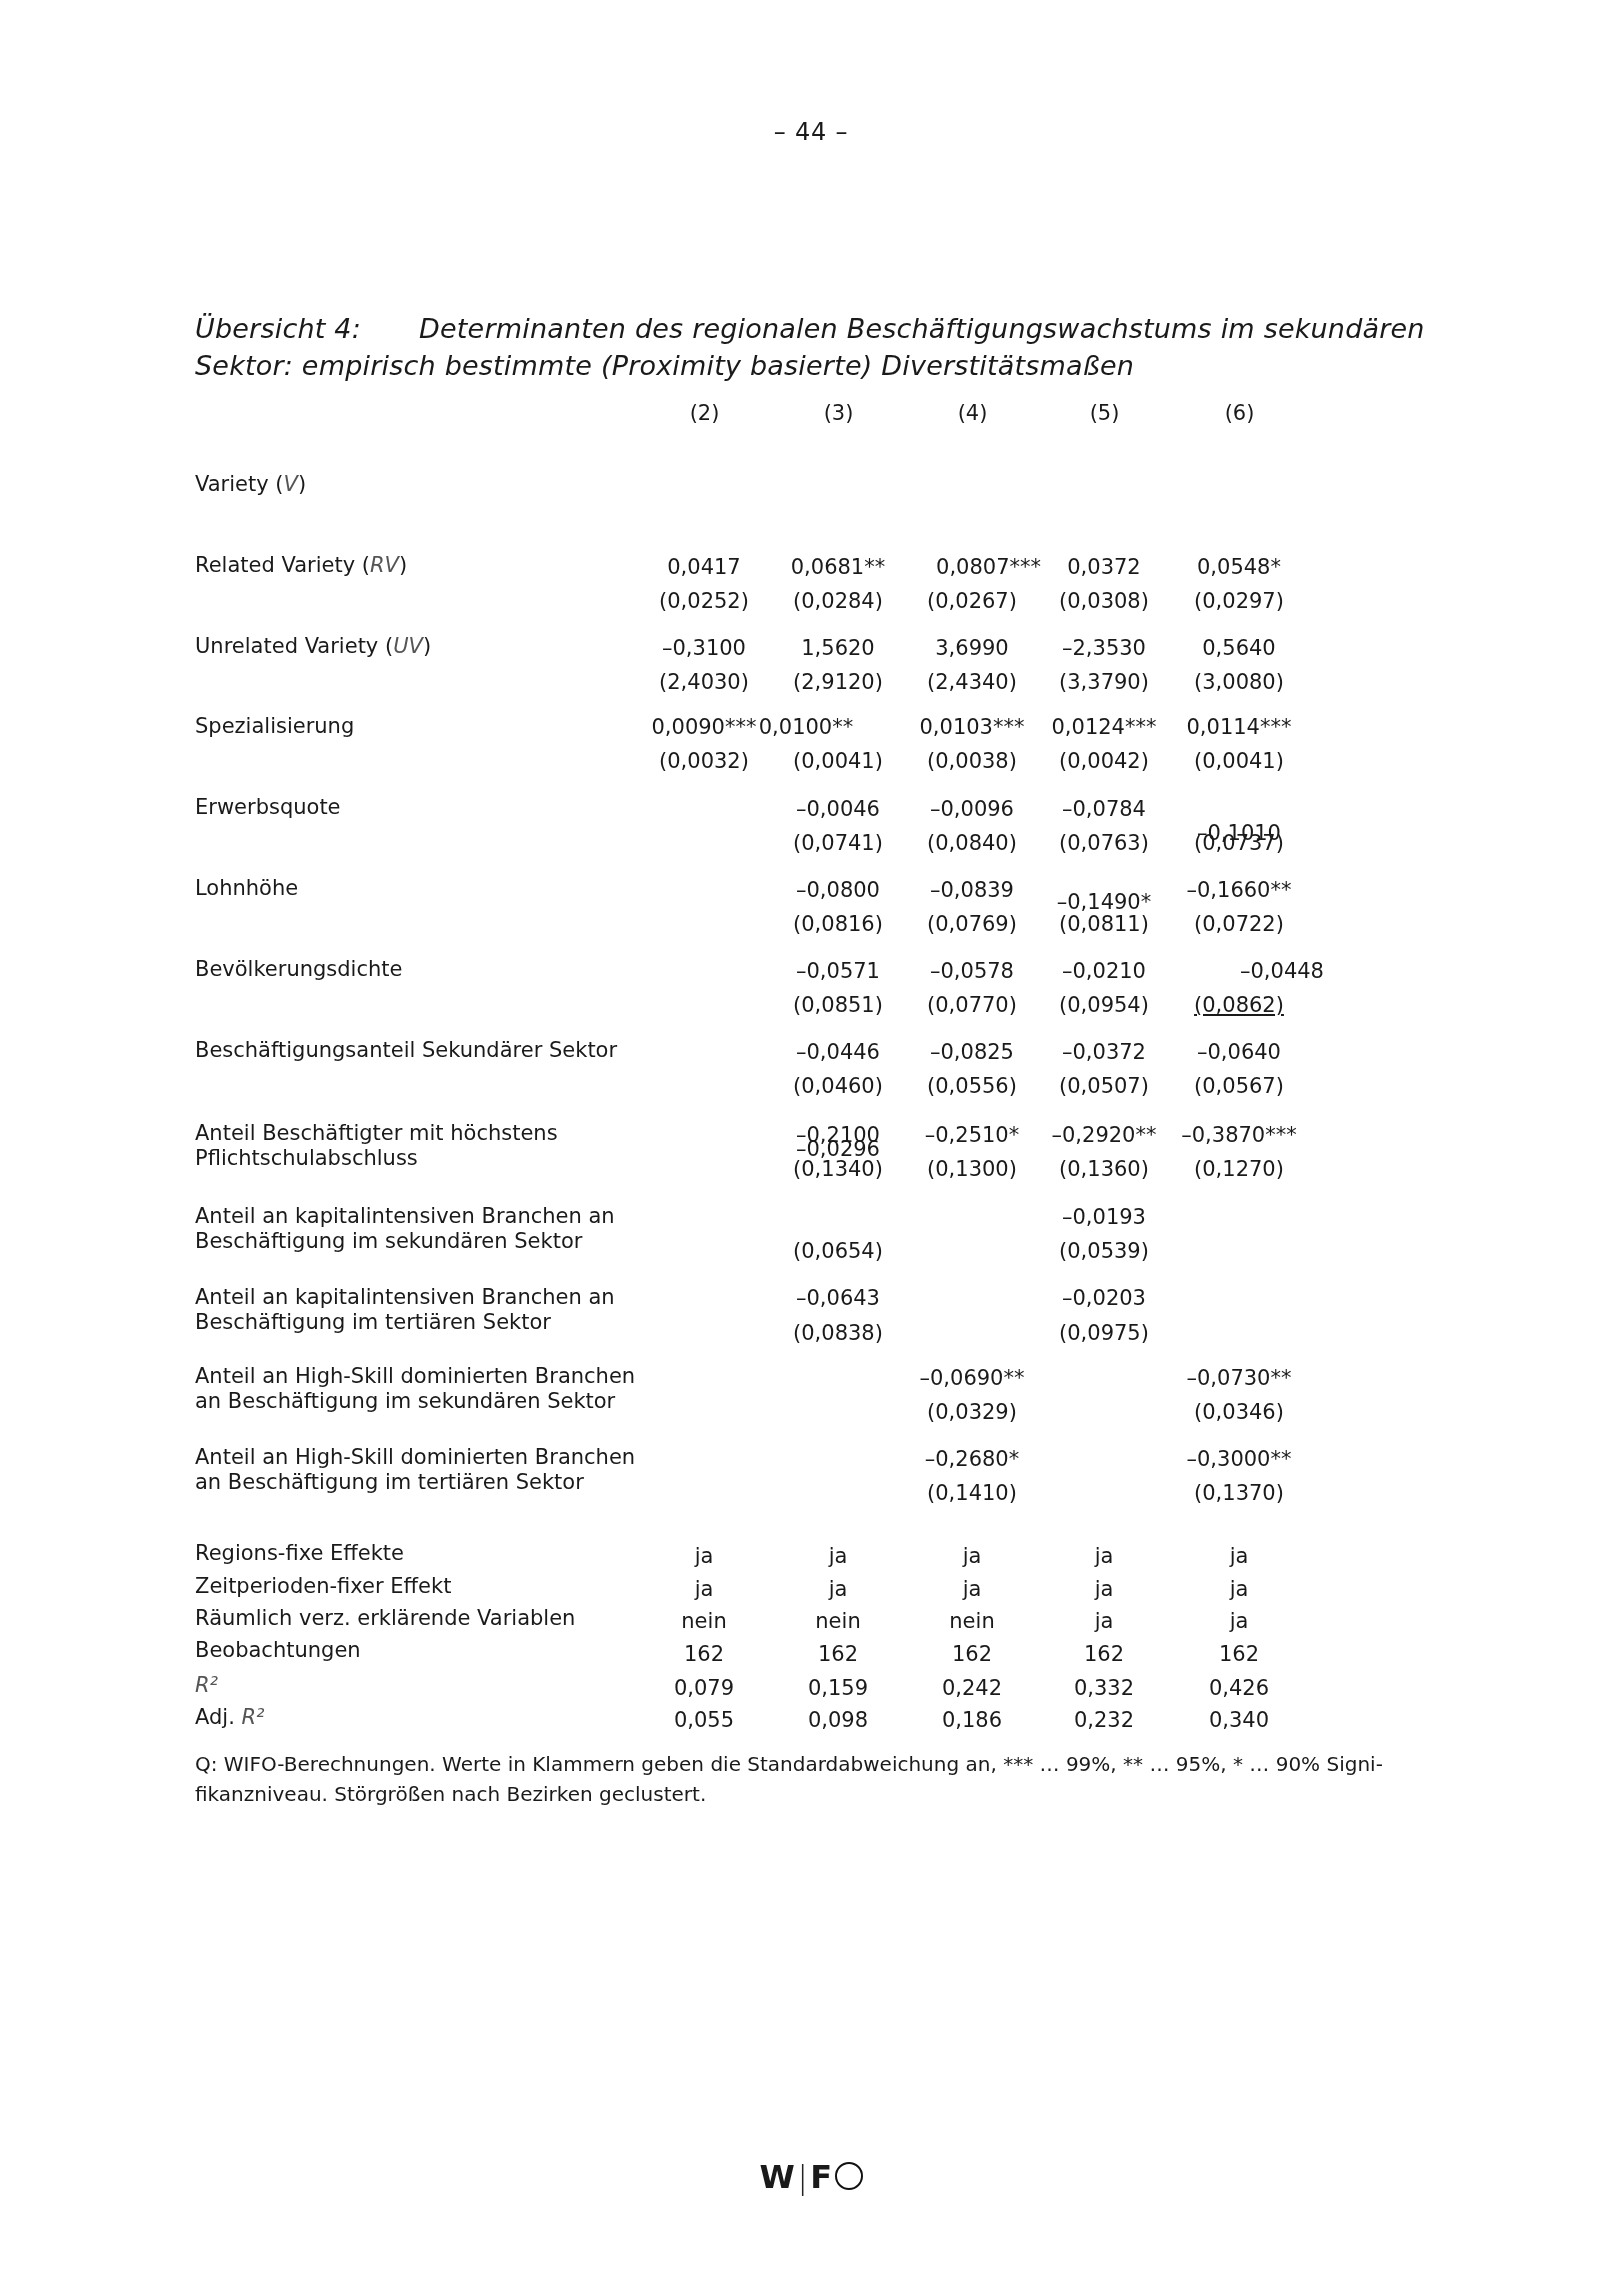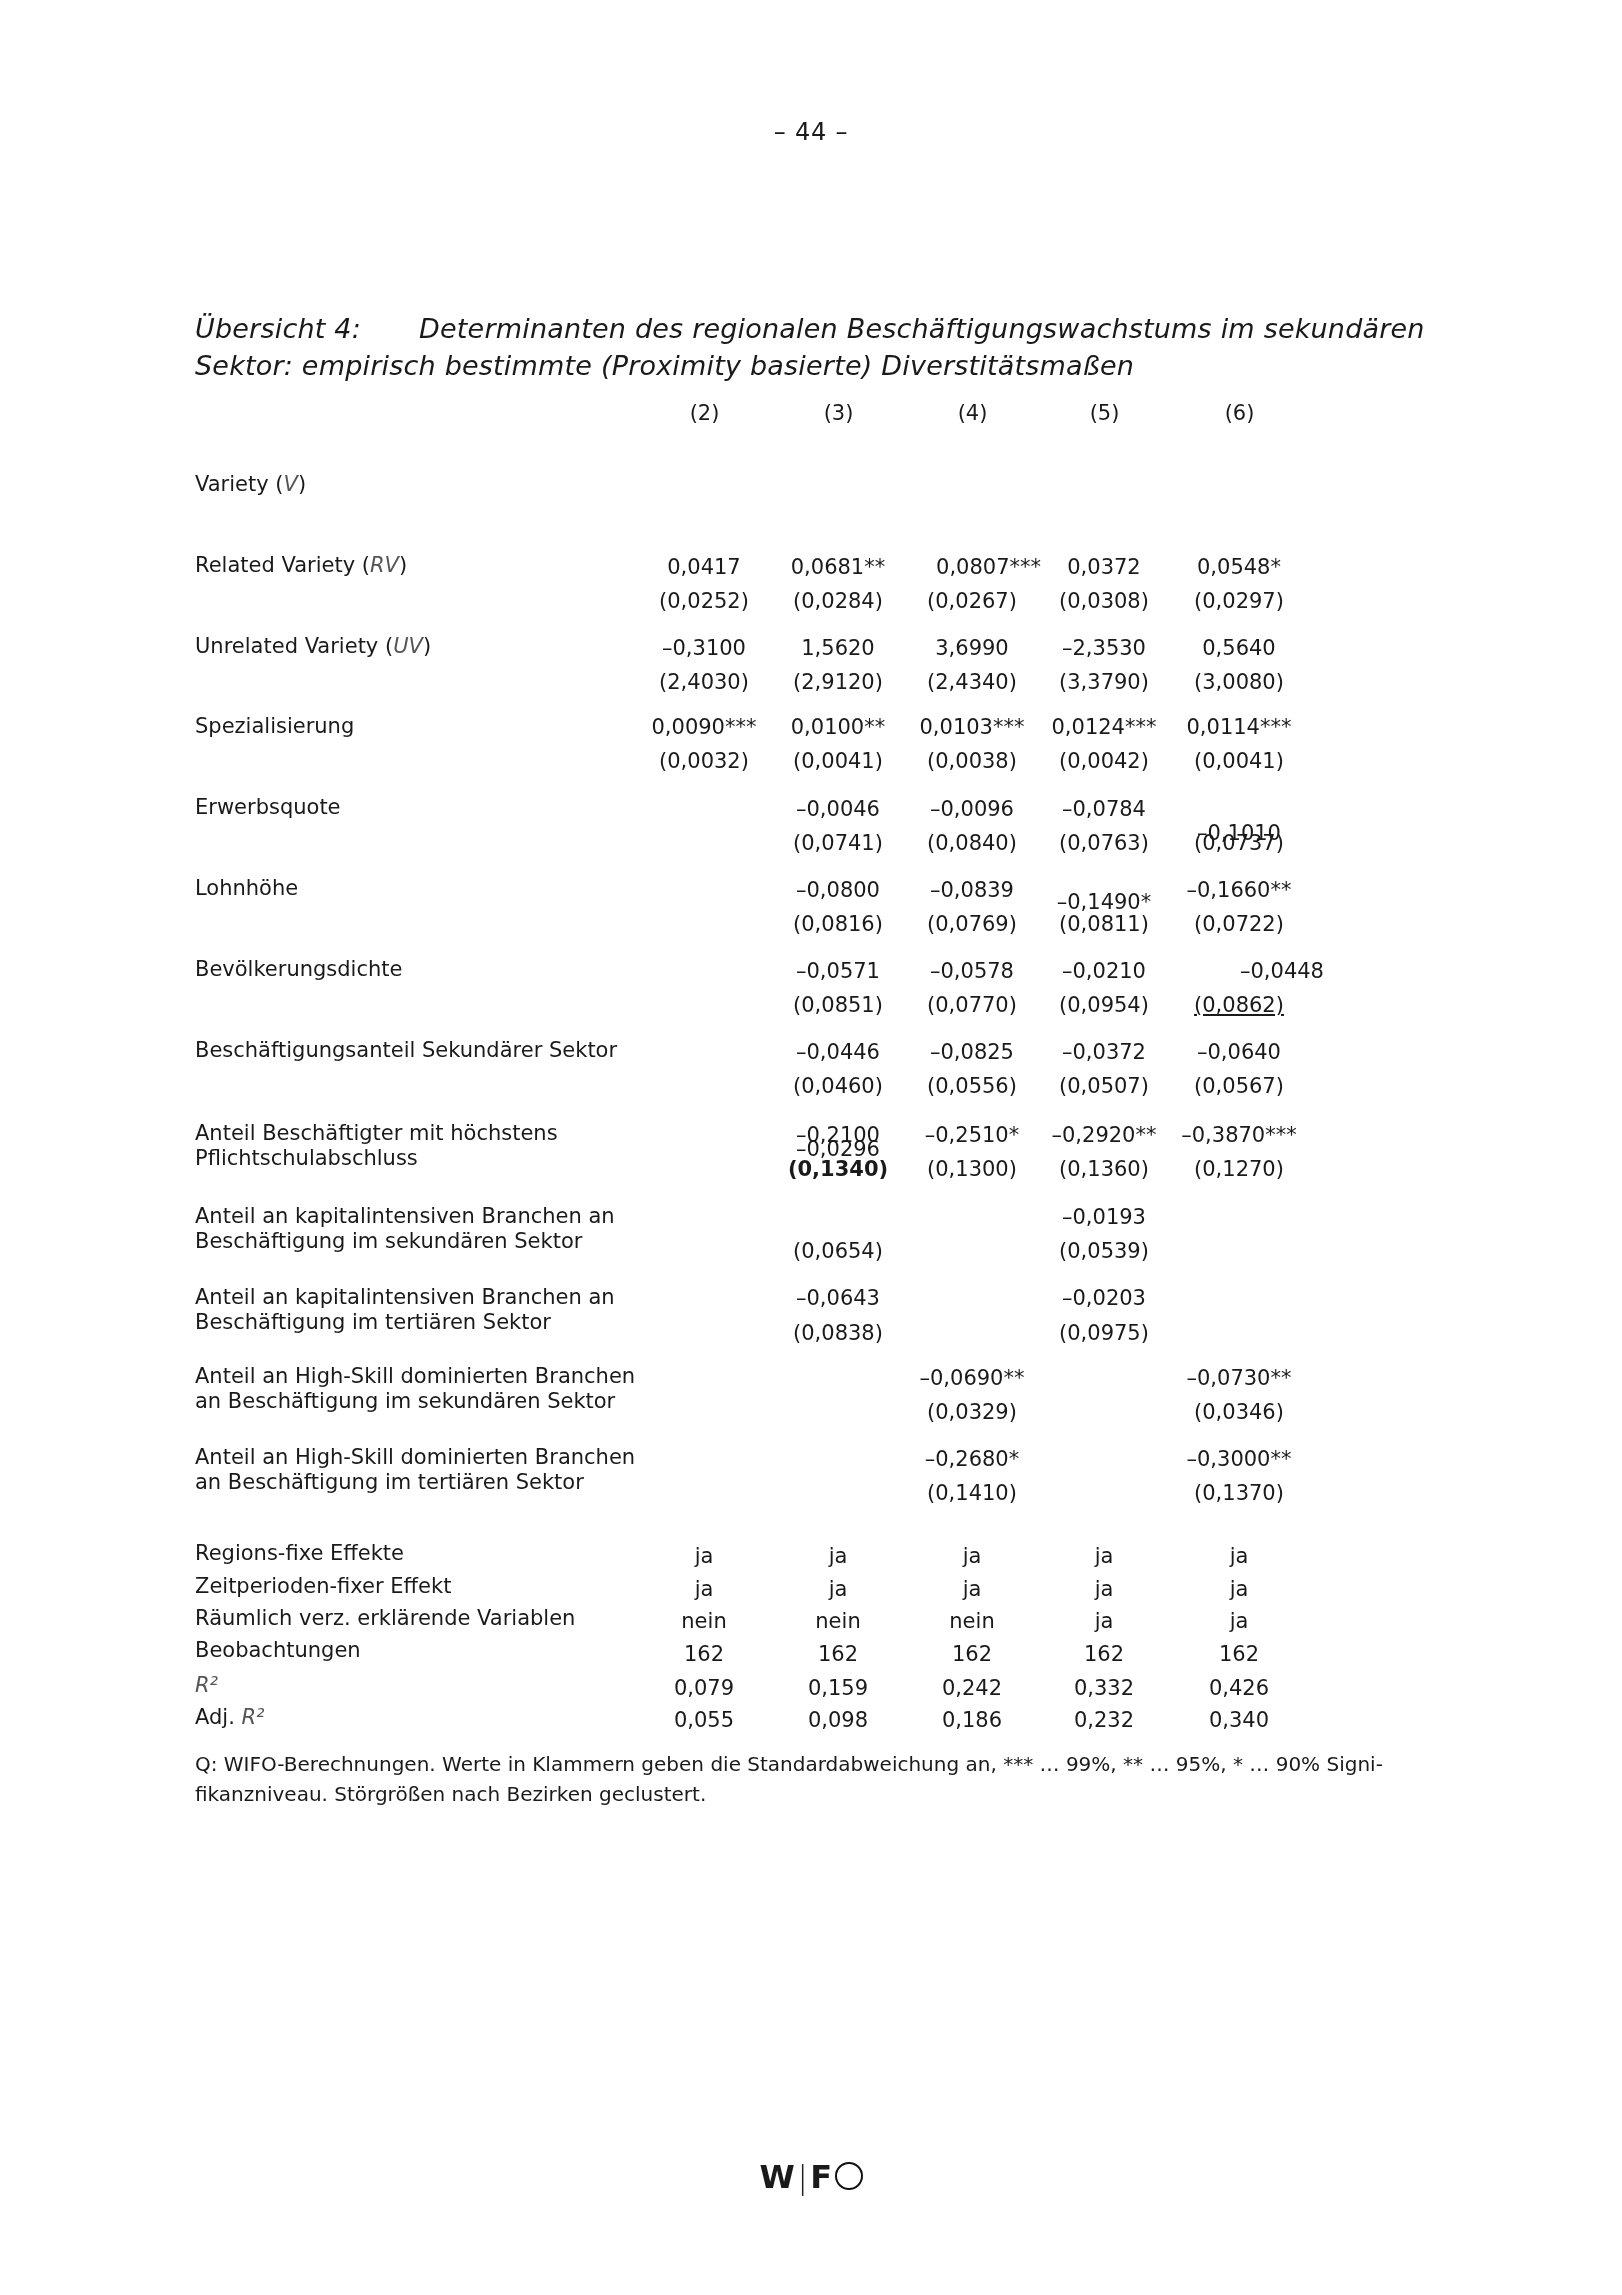--- a/index.html
+++ b/index.html
@@ -52,21 +52,21 @@
     <div class="abs cell" style="top: 636px; left: 972px;">3,6990</div>
     <div class="abs cell" style="top: 636px; left: 1104px;">–2,3530</div>
     <div class="abs cell" style="top: 636px; left: 1239px;">0,5640</div>
     <div class="abs cell" style="top: 670px; left: 704px;">(2,4030)</div>
     <div class="abs cell" style="top: 670px; left: 838px;">(2,9120)</div>
     <div class="abs cell" style="top: 670px; left: 972px;">(2,4340)</div>
     <div class="abs cell" style="top: 670px; left: 1104px;">(3,3790)</div>
     <div class="abs cell" style="top: 670px; left: 1239px;">(3,0080)</div>
     <div class="abs lbl" style="top: 714px;"><span>Spezialisierung</span></div>
     <div class="abs cell" style="top: 715px; left: 704px;">0,0090***</div>
-    <div class="abs cell" style="top: 715px; left: 838px;">0,0100**</div>
+    <div class="abs cell" style="top: 715px; left: 806px;">0,0100**</div>
     <div class="abs cell" style="top: 715px; left: 972px;">0,0103***</div>
     <div class="abs cell" style="top: 715px; left: 1104px;">0,0124***</div>
     <div class="abs cell" style="top: 715px; left: 1239px;">0,0114***</div>
     <div class="abs cell" style="top: 749px; left: 704px;">(0,0032)</div>
     <div class="abs cell" style="top: 749px; left: 838px;">(0,0041)</div>
     <div class="abs cell" style="top: 749px; left: 972px;">(0,0038)</div>
     <div class="abs cell" style="top: 749px; left: 1104px;">(0,0042)</div>
     <div class="abs cell" style="top: 749px; left: 1239px;">(0,0041)</div>
     <div class="abs lbl" style="top: 795px;"><span>Erwerbsquote</span></div>
     <div class="abs cell" style="top: 797px; left: 838px;">–0,0046</div>
@@ -102,21 +102,21 @@
     <div class="abs cell" style="top: 1040px; left: 1239px;">–0,0640</div>
     <div class="abs cell" style="top: 1074px; left: 838px;">(0,0460)</div>
     <div class="abs cell" style="top: 1074px; left: 972px;">(0,0556)</div>
     <div class="abs cell" style="top: 1074px; left: 1104px;">(0,0507)</div>
     <div class="abs cell" style="top: 1074px; left: 1239px;">(0,0567)</div>
     <div class="abs lbl" style="top: 1121px;"><span>Anteil Beschäftigter mit höchstens</span><br><span>Pflichtschulabschluss</span></div>
     <div class="abs cell" style="top: 1123px; left: 838px;">–0,2100</div>
     <div class="abs cell" style="top: 1123px; left: 972px;">–0,2510*</div>
     <div class="abs cell" style="top: 1123px; left: 1104px;">–0,2920**</div>
     <div class="abs cell" style="top: 1123px; left: 1239px;">–0,3870***</div>
-    <div class="abs cell" style="top: 1157px; left: 838px; font-weight: bold;">(0,1340)</div>
+    <div class="abs cell" style="top: 1157px; left: 838px;">(0,1340)</div>
     <div class="abs cell" style="top: 1157px; left: 972px;">(0,1300)</div>
     <div class="abs cell" style="top: 1157px; left: 1104px;">(0,1360)</div>
     <div class="abs cell" style="top: 1157px; left: 1239px;">(0,1270)</div>
     <div class="abs lbl" style="top: 1204px;"><span>Anteil an kapitalintensiven Branchen an</span><br><span>Beschäftigung im sekundären Sektor</span></div>
     <div class="abs cell" style="top: 1137px; left: 838px;">–0,0296</div>
     <div class="abs cell" style="top: 1205px; left: 1104px;">–0,0193</div>
     <div class="abs cell" style="top: 1239px; left: 838px;">(0,0654)</div>
     <div class="abs cell" style="top: 1239px; left: 1104px;">(0,0539)</div>
     <div class="abs lbl" style="top: 1285px;"><span>Anteil an kapitalintensiven Branchen an</span><br><span>Beschäftigung im tertiären Sektor</span></div>
     <div class="abs cell" style="top: 1286px; left: 838px;">–0,0643</div>

